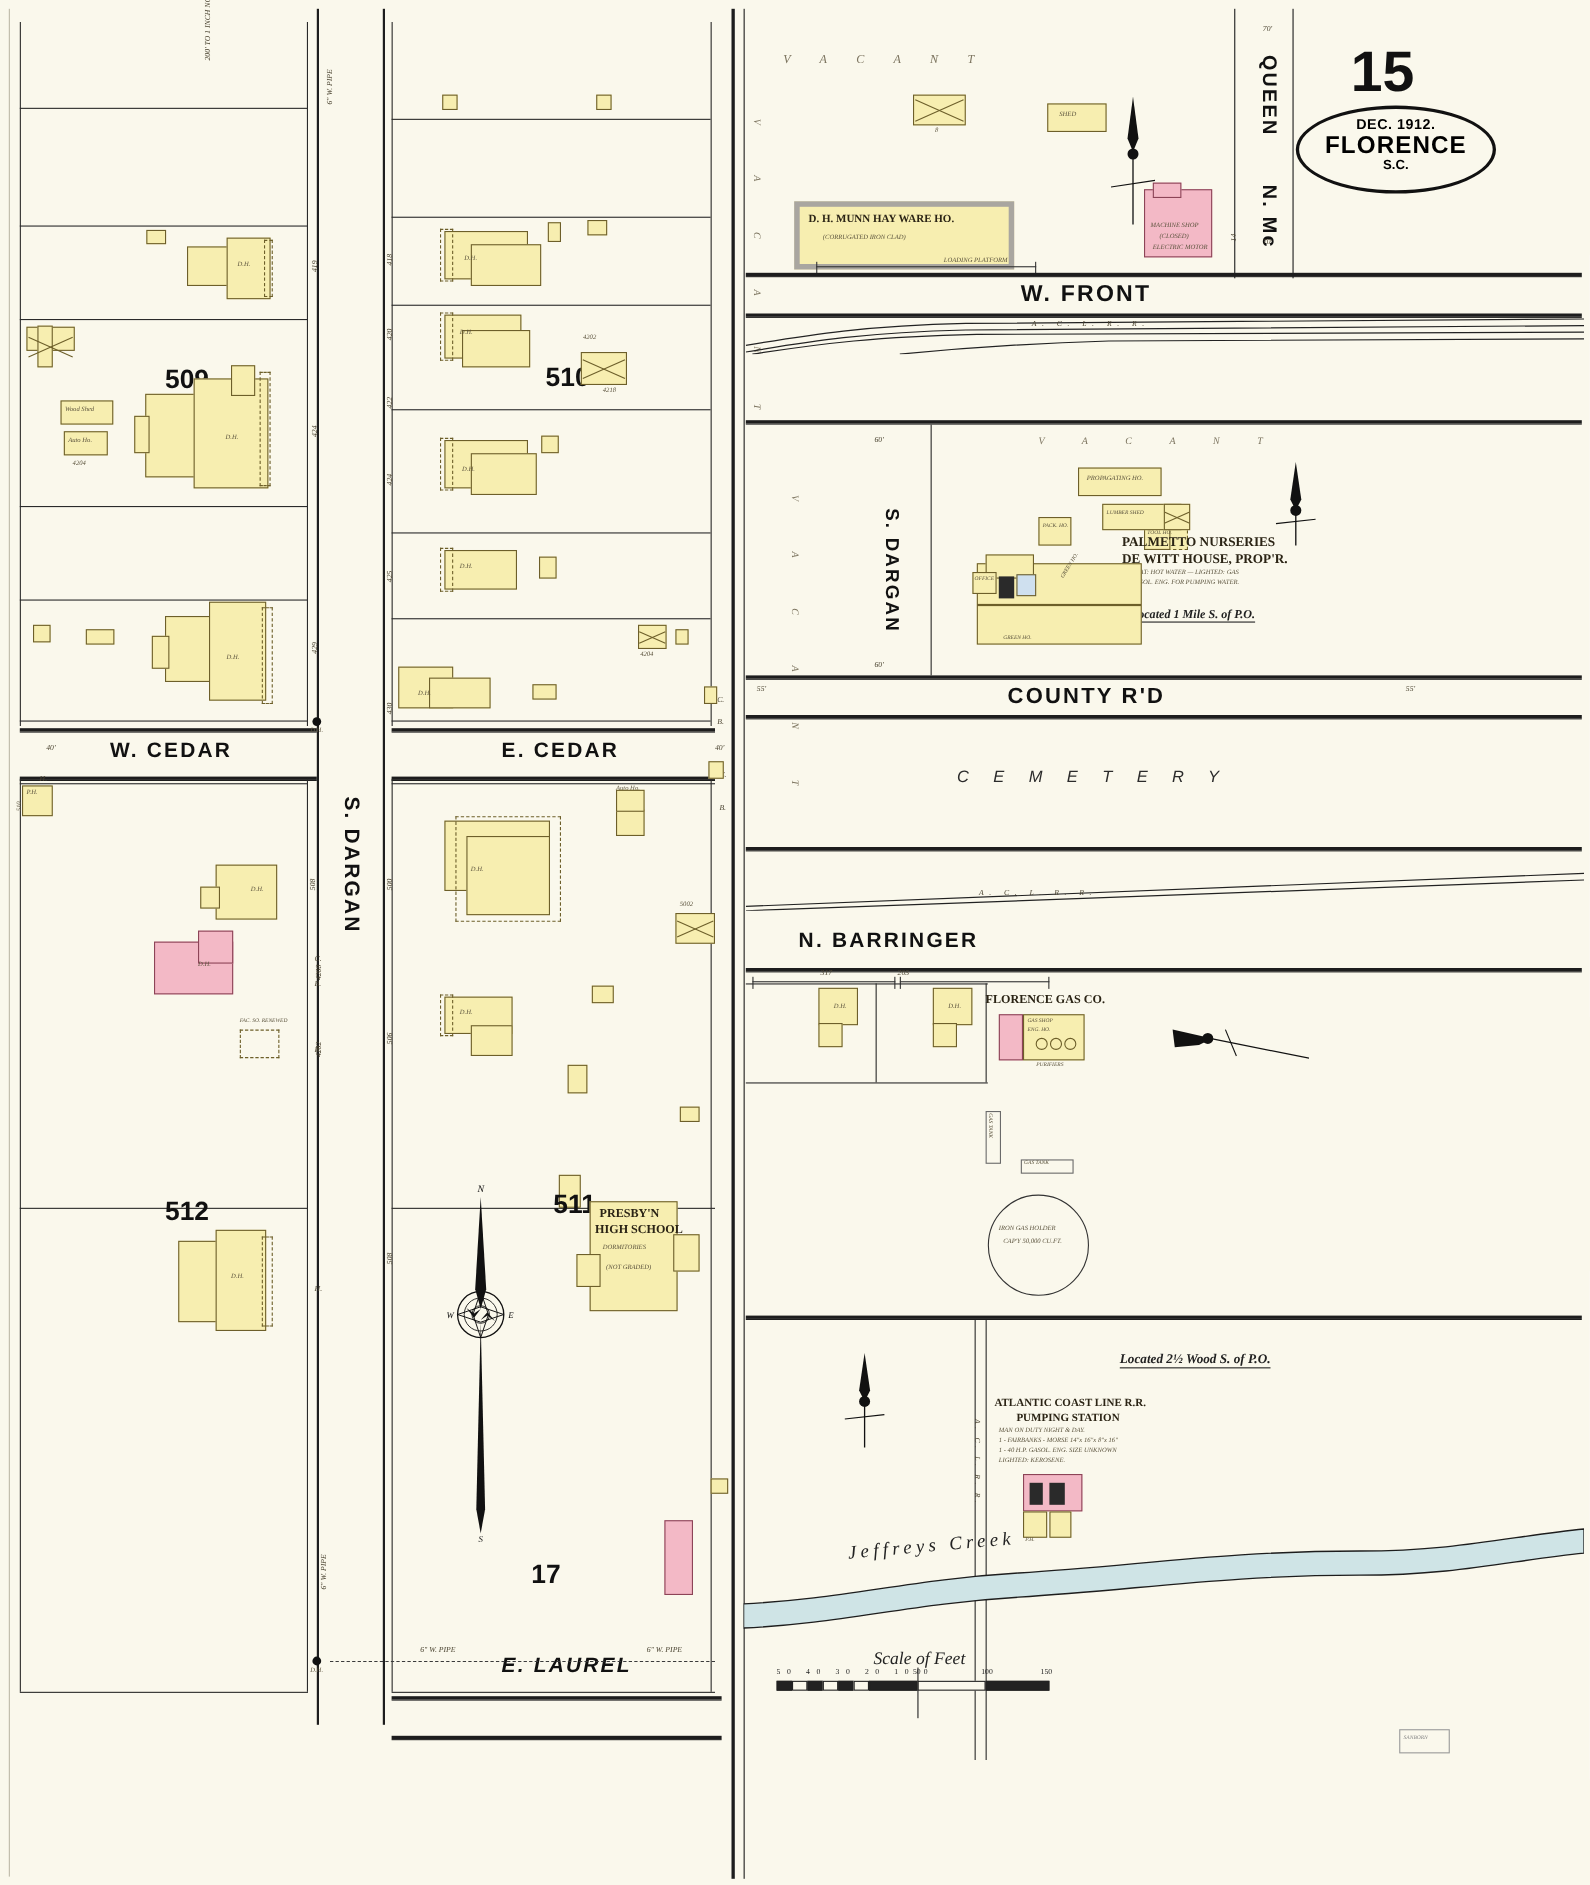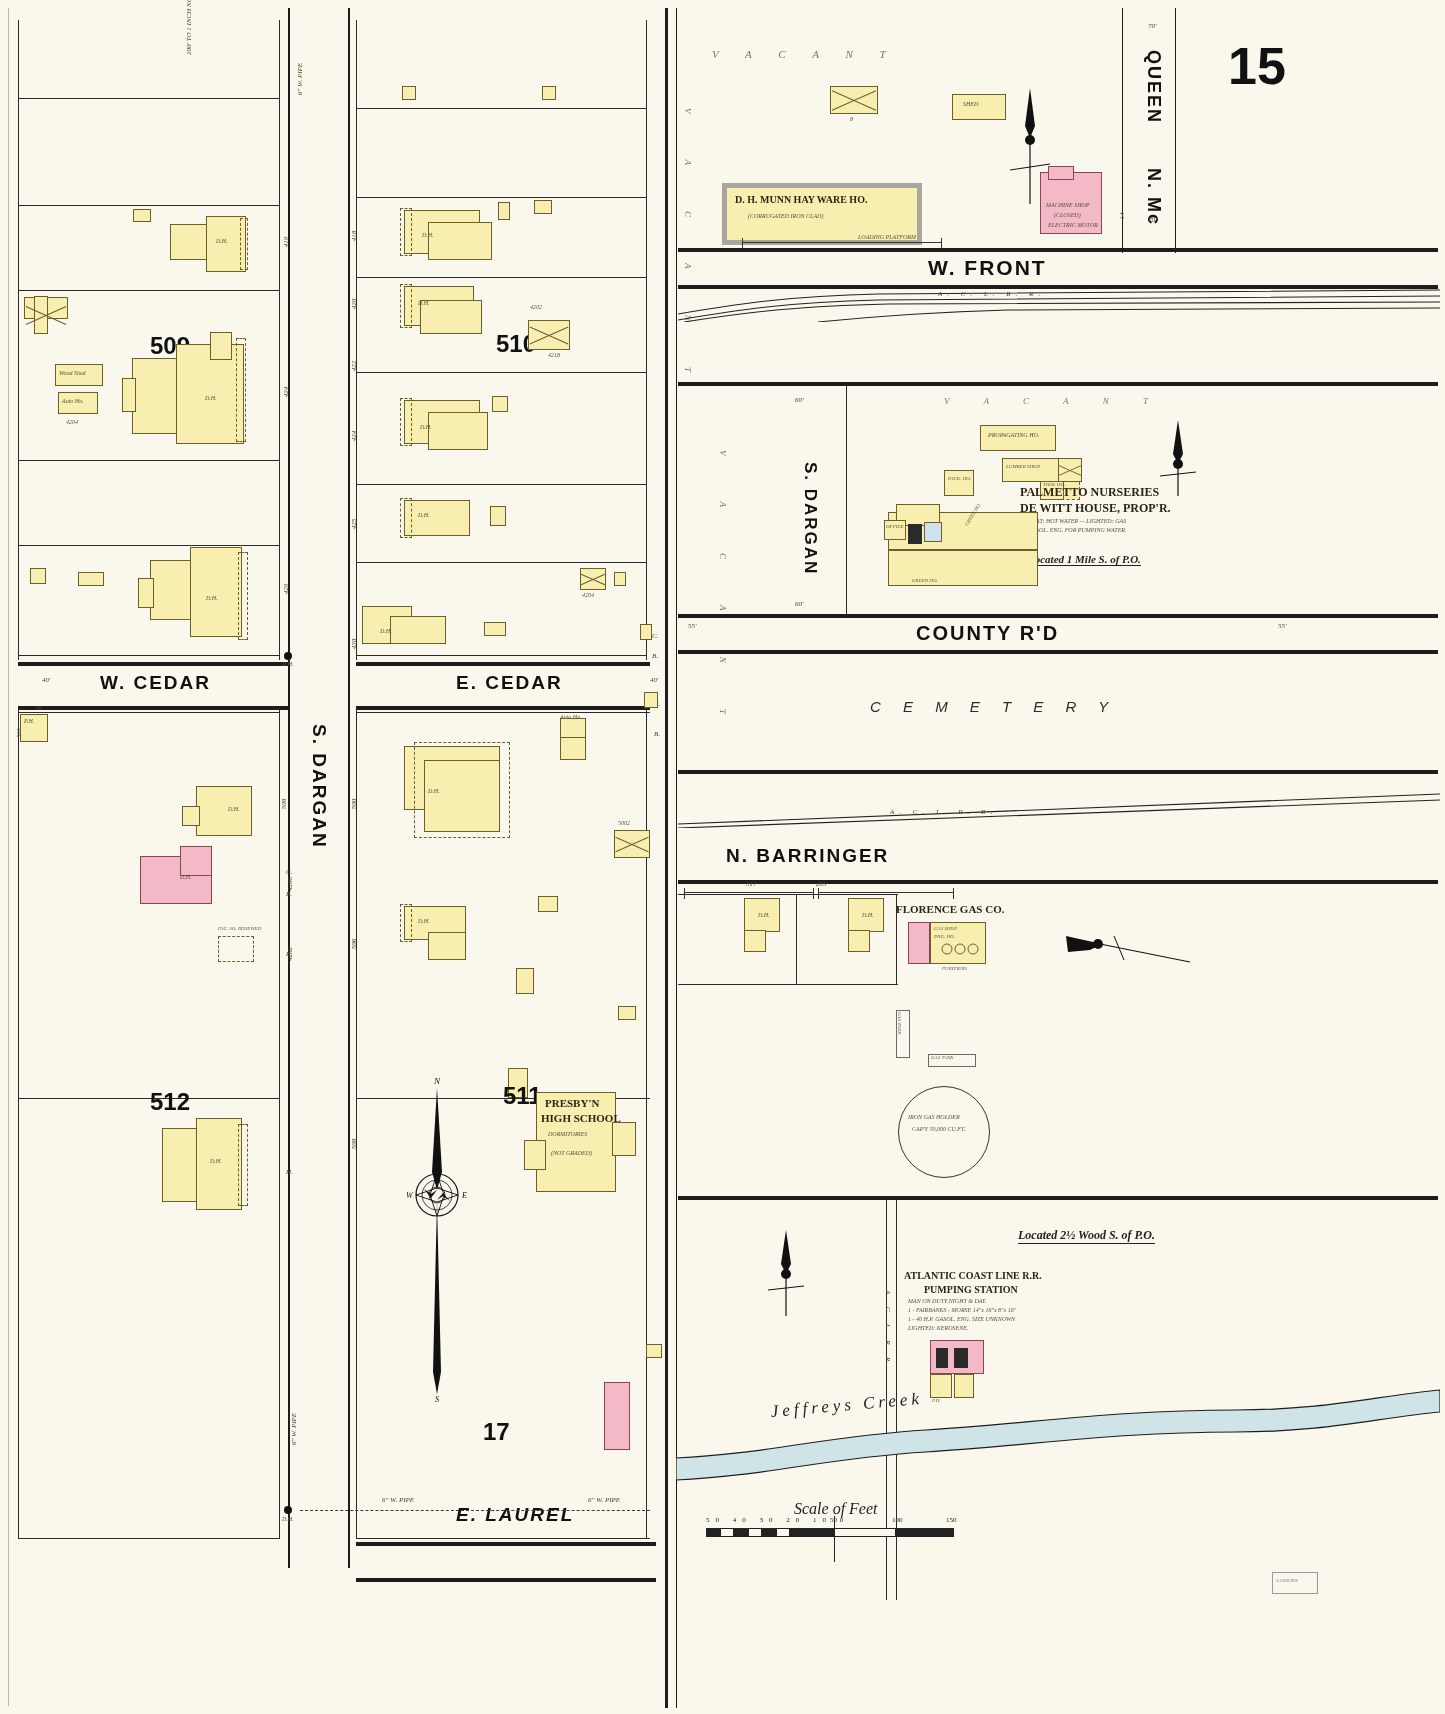--- a/index.html
+++ b/index.html
@@ -524,18 +524,23 @@
     <div class="sb-seg" style="left:128px;top:28px;width:62px;background:#faf8ec;"></div>
     <div class="sb-seg" style="left:190px;top:28px;width:58px;background:#222;"></div>
     <div class="abs" style="left:128px;top:16px;width:0;height:46px;border-left:1.6px solid #222;"></div>
   </div>
 
   <div class="street vert" style="left:1143px;top:50px;font-size:18px;">QUEEN</div>
   <div class="street vert" style="left:1143px;top:168px;font-size:18px;">N. Mc</div>
   <div class="tiny" style="left:1148px;top:22px;">70'</div>
   <div class="tiny" style="left:1148px;top:216px;">70'</div>
 
+  <div class="badge" style="left:1178px;top:96px;width:176px;height:74px;">
+    <div style="font-size:13px;font-weight:bold;margin-top:6px;letter-spacing:0.5px;">DEC. 1912.</div>
+    <div style="font-size:22px;font-weight:bold;letter-spacing:1px;line-height:1.05;">FLORENCE</div>
+    <div style="font-size:12px;font-weight:bold;">S.C.</div>
+  </div>
   <div class="pagenum" style="left:1228px;top:36px;font-size:52px;">15</div>
 
   <div class="abs" style="left:1272px;top:1572px;width:44px;height:20px;border:1px solid #999;"></div>
   <div class="tiny2" style="left:1276px;top:1578px;font-size:5px;color:#888;">SANBORN</div>
 
 </div>
 
 </body></html>

